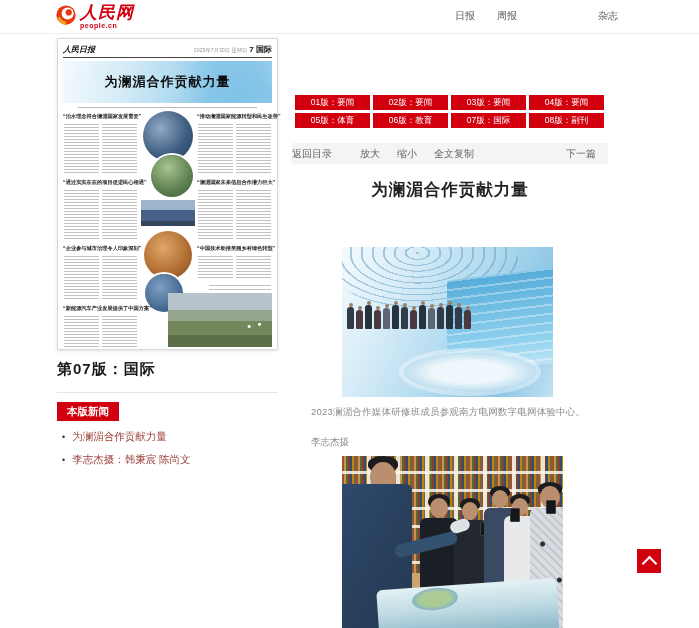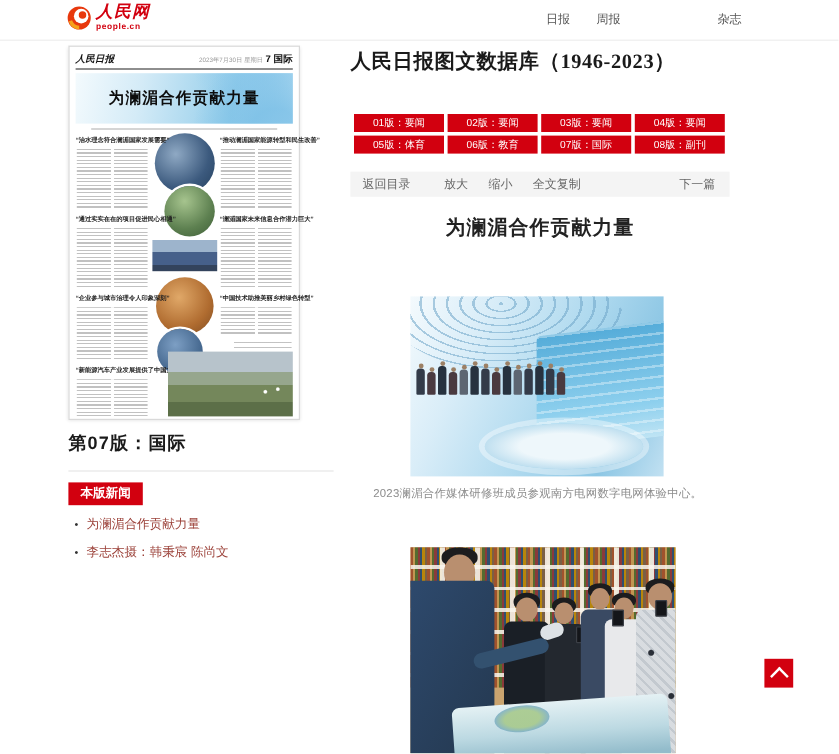--- a/index.html
+++ b/index.html
@@ -3,27 +3,27 @@
 <meta charset="utf-8">
 <style>
   html,body{margin:0;padding:0;background:#fff;}
   .canvas{position:relative;width:699px;height:628px;background:#ffffff;overflow:hidden;
           font-family:"Liberation Sans",sans-serif;color:#222;}
 
   
   .header{position:absolute;left:0;top:0;width:699px;height:33px;background:#fff;border-bottom:1px solid #eeeeee;}
   .logo{position:absolute;left:55px;top:4px;display:flex;align-items:flex-start;cursor:pointer;}
   .logo-txt{margin-left:3px;line-height:1;}
-  .logo-cn{font-family:"Liberation Serif",serif;font-weight:bold;font-style:italic;font-size:14px;color:#d2000f;letter-spacing:1px;}
+  .logo-cn{font-family:"Liberation Serif",serif;font-weight:bold;font-style:italic;font-size:17px;color:#d2000f;letter-spacing:1px;}
   .logo-en{font-size:7px;color:#d2000f;font-weight:bold;margin-top:1px;letter-spacing:.5px;}
   .topnav{position:absolute;top:9px;font-size:10px;color:#555;cursor:pointer;}
   .nav1{left:455px}.nav2{left:497px}.nav3{left:598px}
 
   
-  .thumb{position:absolute;left:57px;top:38px;width:193px;height:312px;background:#fff;
+  .thumb{position:absolute;left:57px;top:38px;width:221px;height:312px;background:#fff;
          border:1px solid #d9d9d9;box-shadow:0 1px 3px rgba(0,0,0,.12);box-sizing:border-box;padding:5px;cursor:pointer;}
   .t-head{display:flex;justify-content:space-between;align-items:flex-end;border-bottom:1px solid #444;padding-bottom:2px;}
   .t-mast{font-family:"Liberation Serif",serif;font-weight:bold;font-size:8px;color:#111;font-style:italic;}
   .t-meta{font-size:8px;color:#111;white-space:nowrap;}
   .t-meta .t-date{font-size:7px;color:#999;transform:scale(.75);display:inline-block;transform-origin:right center;}
   .t-meta .t-pg{font-weight:bold;}
   .t-banner{margin-top:3px;height:42px;display:flex;align-items:center;justify-content:center;
             background:
               radial-gradient(circle at 92% 120%, rgba(120,190,230,.8) 0 12%, transparent 40%),
               radial-gradient(circle at 85% -30%, rgba(140,200,235,.7) 0 10%, transparent 35%),
@@ -62,21 +62,21 @@
   
   .db-title{position:absolute;left:292px;top:40px;font-family:"Liberation Serif",serif;
             font-size:17px;font-weight:bold;color:#1a1a1a;letter-spacing:.5px;}
   .issue-line{position:absolute;left:292px;top:69px;font-size:10.5px;color:#5f5f5f;}
   .chev-down{display:inline-block;margin-left:6px;color:#8a8a8a;font-size:10px;cursor:pointer;}
   .editions{position:absolute;left:295px;top:95px;display:grid;grid-template-columns:repeat(4,75px);gap:3px;}
   .ed-cell{height:15px;line-height:15px;background:#d2000f;color:#fff;font-size:8.5px;text-align:center;cursor:pointer;}
   .toolbar{position:absolute;left:292px;top:143px;width:316px;height:21px;background:#f4f4f4;
            display:flex;align-items:center;font-size:10px;color:#666;}
   .tb{cursor:pointer;}
-  .tb-back{margin-left:10px;margin-right:28px;}
+  .tb-back{margin-left:0;margin-right:28px;}
   .tb-zin{margin-right:17px;}
   .tb-zout{margin-right:17px;}
   .tb-next{margin-left:auto;margin-right:12px;}
   .art-title{position:absolute;left:292px;top:179px;width:316px;text-align:center;
              font-size:16.5px;font-weight:bold;color:#222;letter-spacing:1px;}
   .byline{position:absolute;left:292px;top:215px;width:316px;text-align:center;
           font-size:9.5px;color:#8c8c8c;white-space:pre;}
 
   
   .photo1{position:absolute;left:342px;top:247px;width:211px;height:150px;overflow:hidden;
@@ -202,21 +202,20 @@
       <div class="t-photo"></div>
     </div>
   </div>
 
   <div class="page-no-title">第07版：国际</div>
   <div class="side-divider"></div>
   <div class="badge">本版新闻</div>
   <div class="news-item ni1">为澜湄合作贡献力量</div>
   <div class="news-item ni2">李志杰摄：韩秉宸 陈尚文</div>
 
-  <div class="db-title">人民日报图文数据库（1946-2023）</div>
 
   <div class="editions">
     <div class="ed-cell">01版：要闻</div>
     <div class="ed-cell">02版：要闻</div>
     <div class="ed-cell">03版：要闻</div>
     <div class="ed-cell">04版：要闻</div>
     <div class="ed-cell">05版：体育</div>
     <div class="ed-cell">06版：教育</div>
     <div class="ed-cell">07版：国际</div>
     <div class="ed-cell">08版：副刊</div>
@@ -248,20 +247,21 @@
         <span class="pfig"></span>
         <span class="pfig"></span>
         <span class="pfig"></span>
       <span class="pfig"></span>
         <span class="pfig"></span>
     </div>
     <div class="floorc"></div>
   </div>
 
   <div class="caption">2023澜湄合作媒体研修班成员参观南方电网数字电网体验中心。</div>
+  <div class="credit">李志杰摄</div>
 
   <div class="photo2">
     <div class="shelves"></div>
 
     <div class="p-a">
       <div class="lib-hair" style="left:86px;top:38px;width:22px;height:14px"></div>
       <div class="lib-head" style="left:88px;top:42px;width:18px;height:20px"></div>
       <div class="lib-body" style="left:78px;top:62px;width:38px;height:110px"></div>
     </div>
     <div class="p-b">

